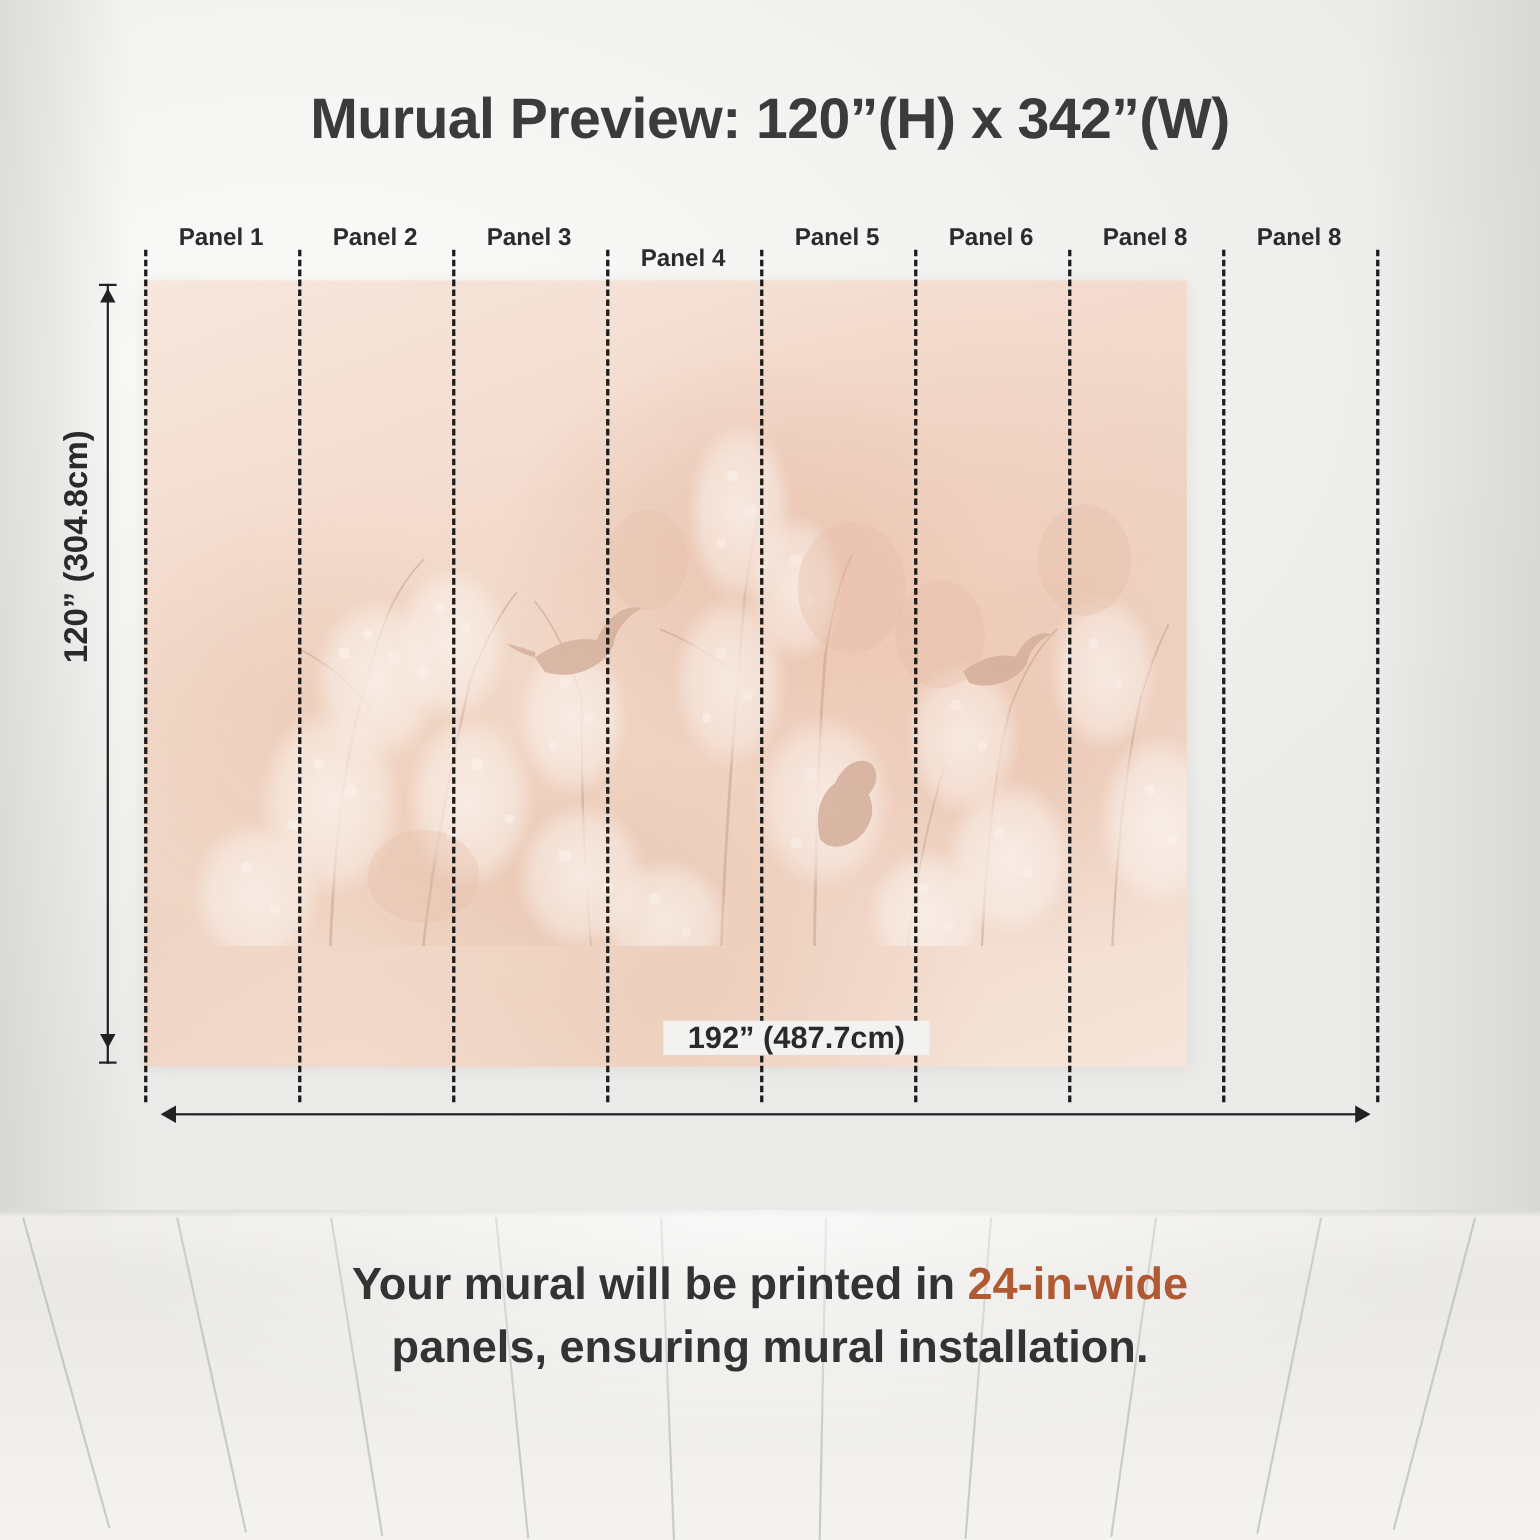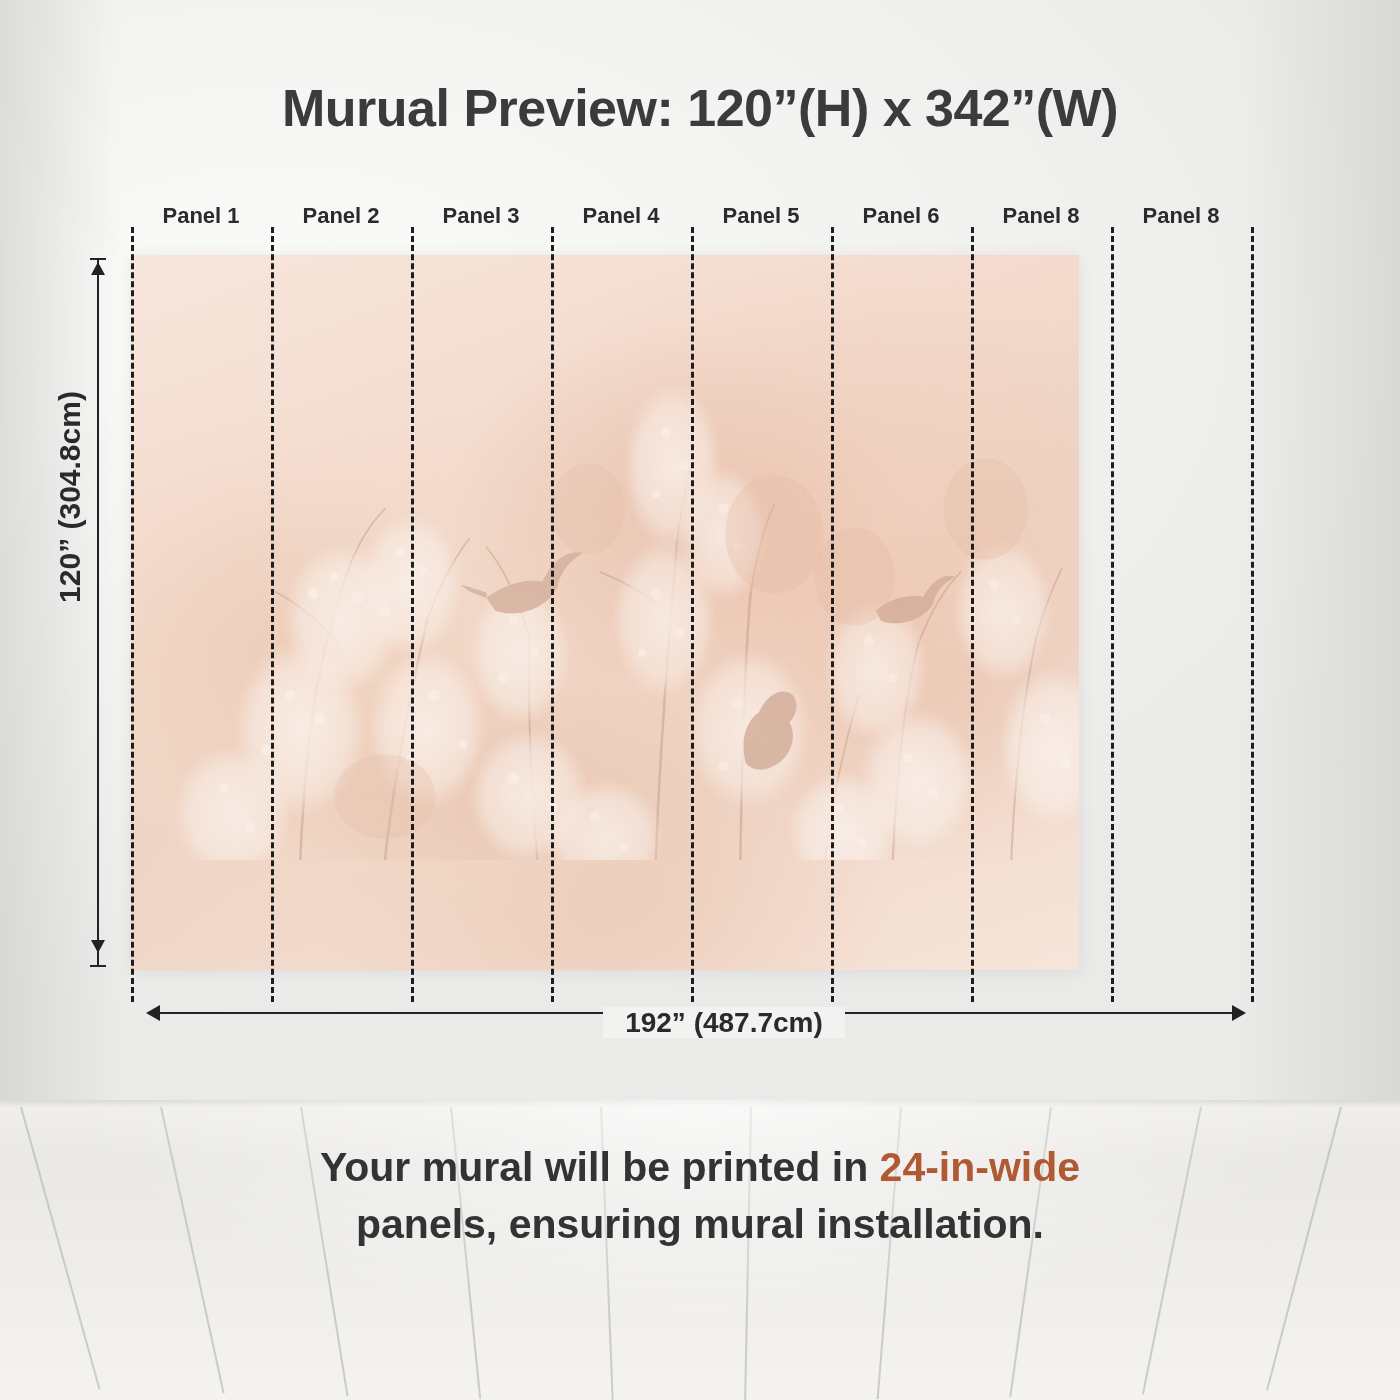--- a/index.html
+++ b/index.html
@@ -173,21 +173,21 @@
   #h-dim .arw {
     position: absolute; top: 3px; width: 0; height: 0;
     border-top: 8px solid transparent;
     border-bottom: 8px solid transparent;
   }
   #h-dim .arw.l { left: 0; border-right: 14px solid #222; }
   #h-dim .arw.r { right: 0; border-left: 14px solid #222; }
   #h-label {
     position: absolute;
     left: 0; right: 0;
-    top: 1007px;
+    top: 928px;
     text-align: center;
     font-size: 28px;
     font-weight: bold;
     color: #2a2a2a;
     padding-left: 48px;
   }
   #h-label span {
     background: #f2f2f0;
     padding: 0 22px;
   }
@@ -388,21 +388,21 @@
         <div class="panel-line" style="left: 560px;"></div>
         <div class="panel-line" style="left: 700px;"></div>
         <div class="panel-line" style="left: 840px;"></div>
         <div class="panel-line" style="left: 980px;"></div>
         <div class="panel-line" style="left: 1120px;"></div>
       </div>
     <div id="panel-labels">
         <div class="panel-label" style="left: 0px;">Panel 1</div>
         <div class="panel-label" style="left: 140px;">Panel 2</div>
         <div class="panel-label" style="left: 280px;">Panel 3</div>
-        <div class="panel-label" style="left: 420px;">Panel 4</div>
+        <div class="panel-label" style="left: 420px; margin-top: 19px;">Panel 4</div>
         <div class="panel-label" style="left: 560px;">Panel 5</div>
         <div class="panel-label" style="left: 700px;">Panel 6</div>
         <div class="panel-label" style="left: 840px;">Panel 8</div>
         <div class="panel-label" style="left: 980px;">Panel 8</div>
       </div>
   </div>
 
   <div id="h-dim">
     <div class="hline"></div>
     <div class="arw l"></div>

